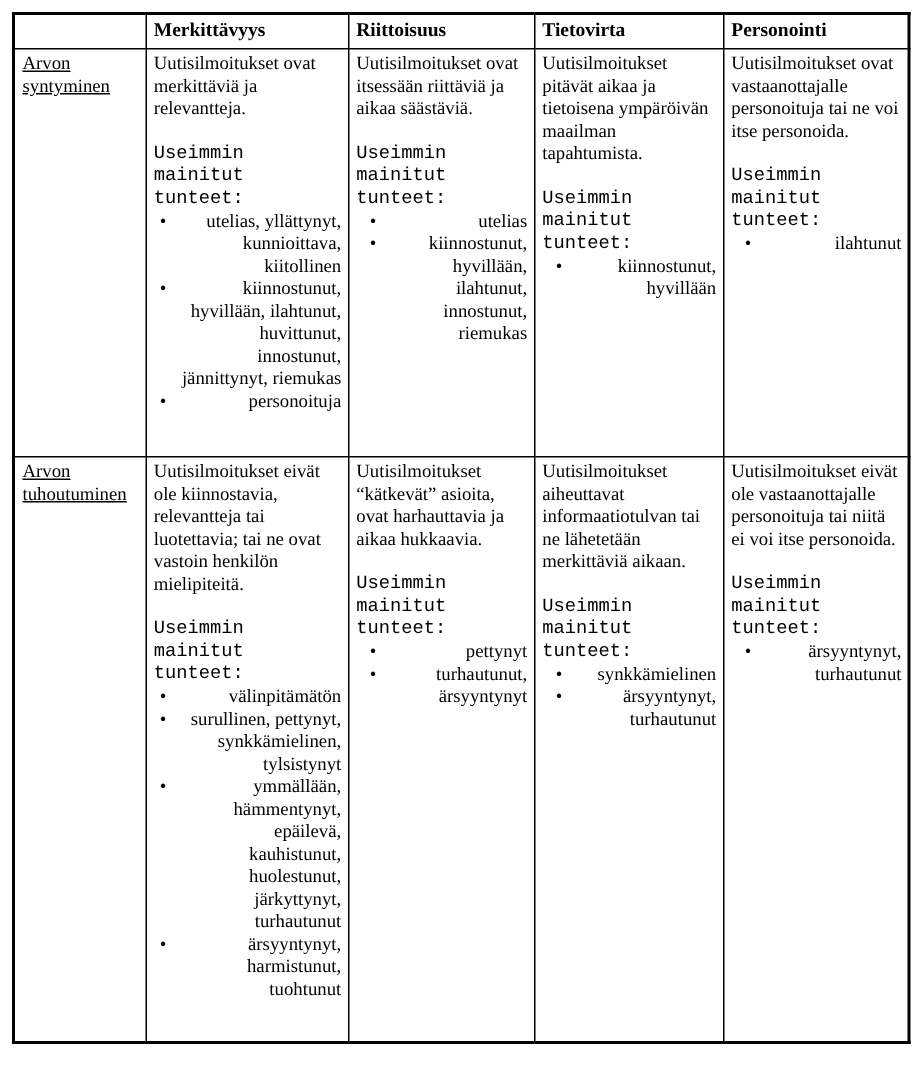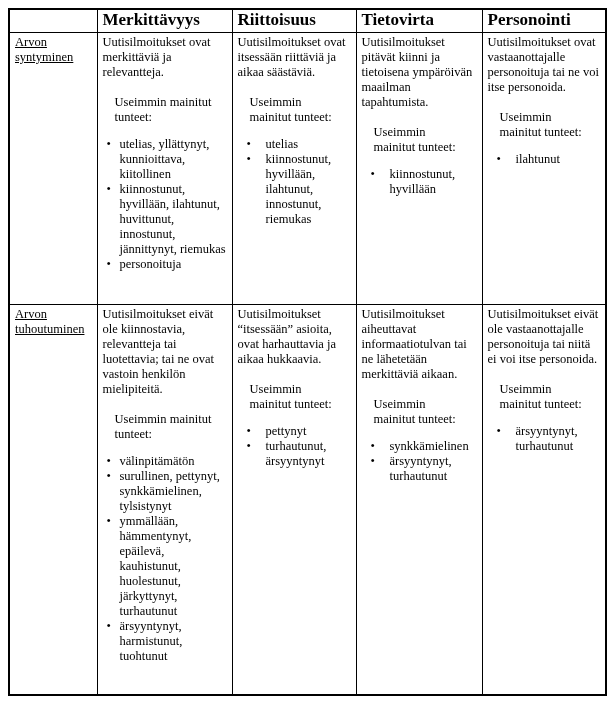--- a/index.html
+++ b/index.html
@@ -34,45 +34,47 @@
 
   th, td {
     border: 1px solid #000000;
     vertical-align: top;
     text-align: left;
     padding: 2px 4px 2px 5px;
     overflow: hidden;
   }
   thead th {
     font-weight: bold;
-    font-size: 17px;
+    font-size: 13px;
     height: 18px;
     white-space: nowrap;
   }
   tr.row-synty { height: 272px; }
   tr.row-tuho  { height: 390px; }
 
   td.row-label {
     font-weight: normal;
     text-decoration: underline;
   }
   p.desc {
     margin: 0 0 15px 0;
   }
   p.intro {
-    margin: 12px;
+    margin: 0;
+    font-family: Liberation Mono, monospace;
   }
   ul.emotions {
     list-style: none;
     margin: 0;
     padding: 0;
   }
   ul.emotions li {
     position: relative;
     padding-left: 17px;
+    text-align: right;
   }
   ul.emotions li::before {
     content: "\2022";
     position: absolute;
     left: 4px;
   }
   
   td.wide ul.emotions li { padding-left: 28px; font-family: Liberation Serif, serif; }
   td.wide ul.emotions li::before { left: 9px; }
 </style>
@@ -114,21 +116,21 @@
         <td class="wide">
           <p class="desc">Uutisilmoitukset ovat itsessään riittäviä ja aikaa säästäviä.</p>
           <p class="intro">Useimmin mainitut tunteet:</p>
           <ul class="emotions">
             <li>utelias</li>
             <li>kiinnostunut, hyvillään, ilahtunut, innostunut, riemukas</li>
           </ul>
         </td>
 
         <td class="wide">
-          <p class="desc">Uutisilmoitukset pitävät kiinni ja tietoisena ympäröivän maailman tapahtumista.</p>
+          <p class="desc">Uutisilmoitukset pitävät aikaa ja tietoisena ympäröivän maailman tapahtumista.</p>
           <p class="intro">Useimmin mainitut tunteet:</p>
           <ul class="emotions">
             <li>kiinnostunut, hyvillään</li>
           </ul>
         </td>
 
         <td class="wide">
           <p class="desc">Uutisilmoitukset ovat vastaanottajalle personoituja tai ne voi itse personoida.</p>
           <p class="intro">Useimmin mainitut tunteet:</p>
           <ul class="emotions">
@@ -145,21 +147,21 @@
           <p class="intro">Useimmin mainitut tunteet:</p>
           <ul class="emotions">
             <li>välinpitämätön</li>
             <li>surullinen, pettynyt, synkkämielinen, tylsistynyt</li>
             <li>ymmällään, hämmentynyt, epäilevä, kauhistunut, huolestunut, järkyttynyt, turhautunut</li>
             <li>ärsyyntynyt, harmistunut, tuohtunut</li>
           </ul>
         </td>
 
         <td class="wide">
-          <p class="desc">Uutisilmoitukset “itsessään” asioita, ovat harhauttavia ja aikaa hukkaavia.</p>
+          <p class="desc">Uutisilmoitukset “kätkevät” asioita, ovat harhauttavia ja aikaa hukkaavia.</p>
           <p class="intro">Useimmin mainitut tunteet:</p>
           <ul class="emotions">
             <li>pettynyt</li>
             <li>turhautunut, ärsyyntynyt</li>
           </ul>
         </td>
 
         <td class="wide">
           <p class="desc">Uutisilmoitukset aiheuttavat informaatiotulvan tai ne lähetetään merkittäviä aikaan.</p>
           <p class="intro">Useimmin mainitut tunteet:</p>

